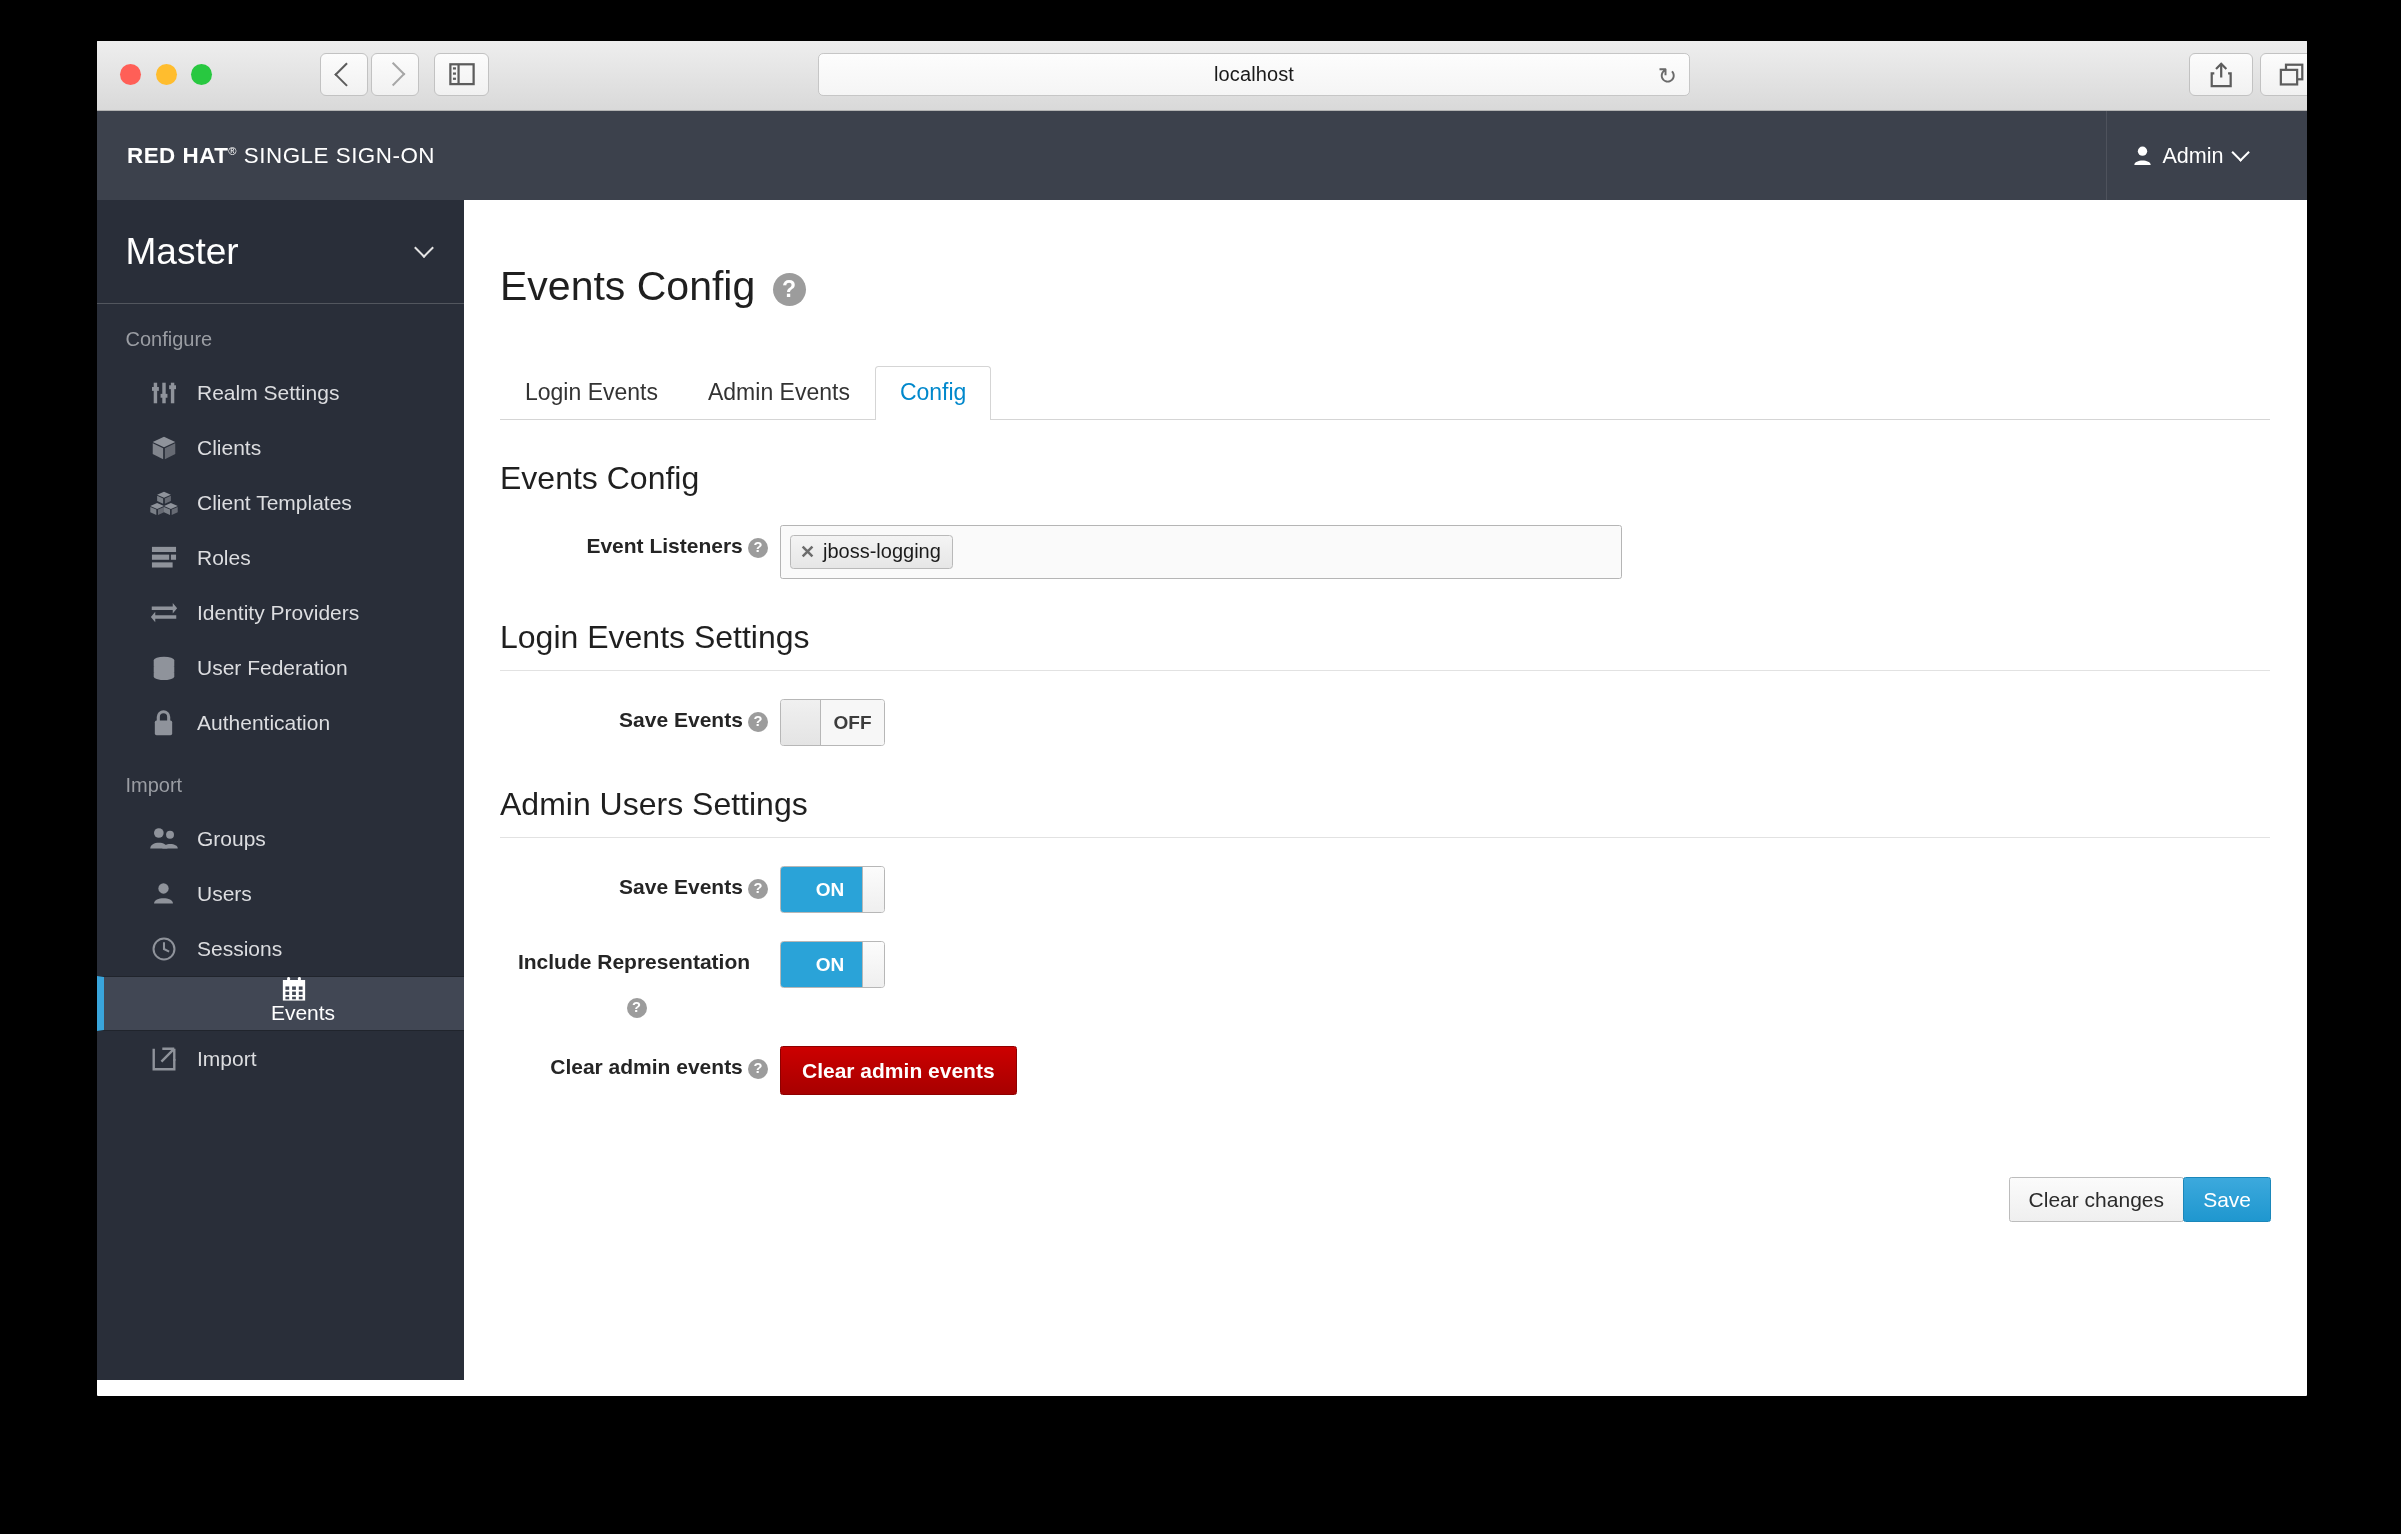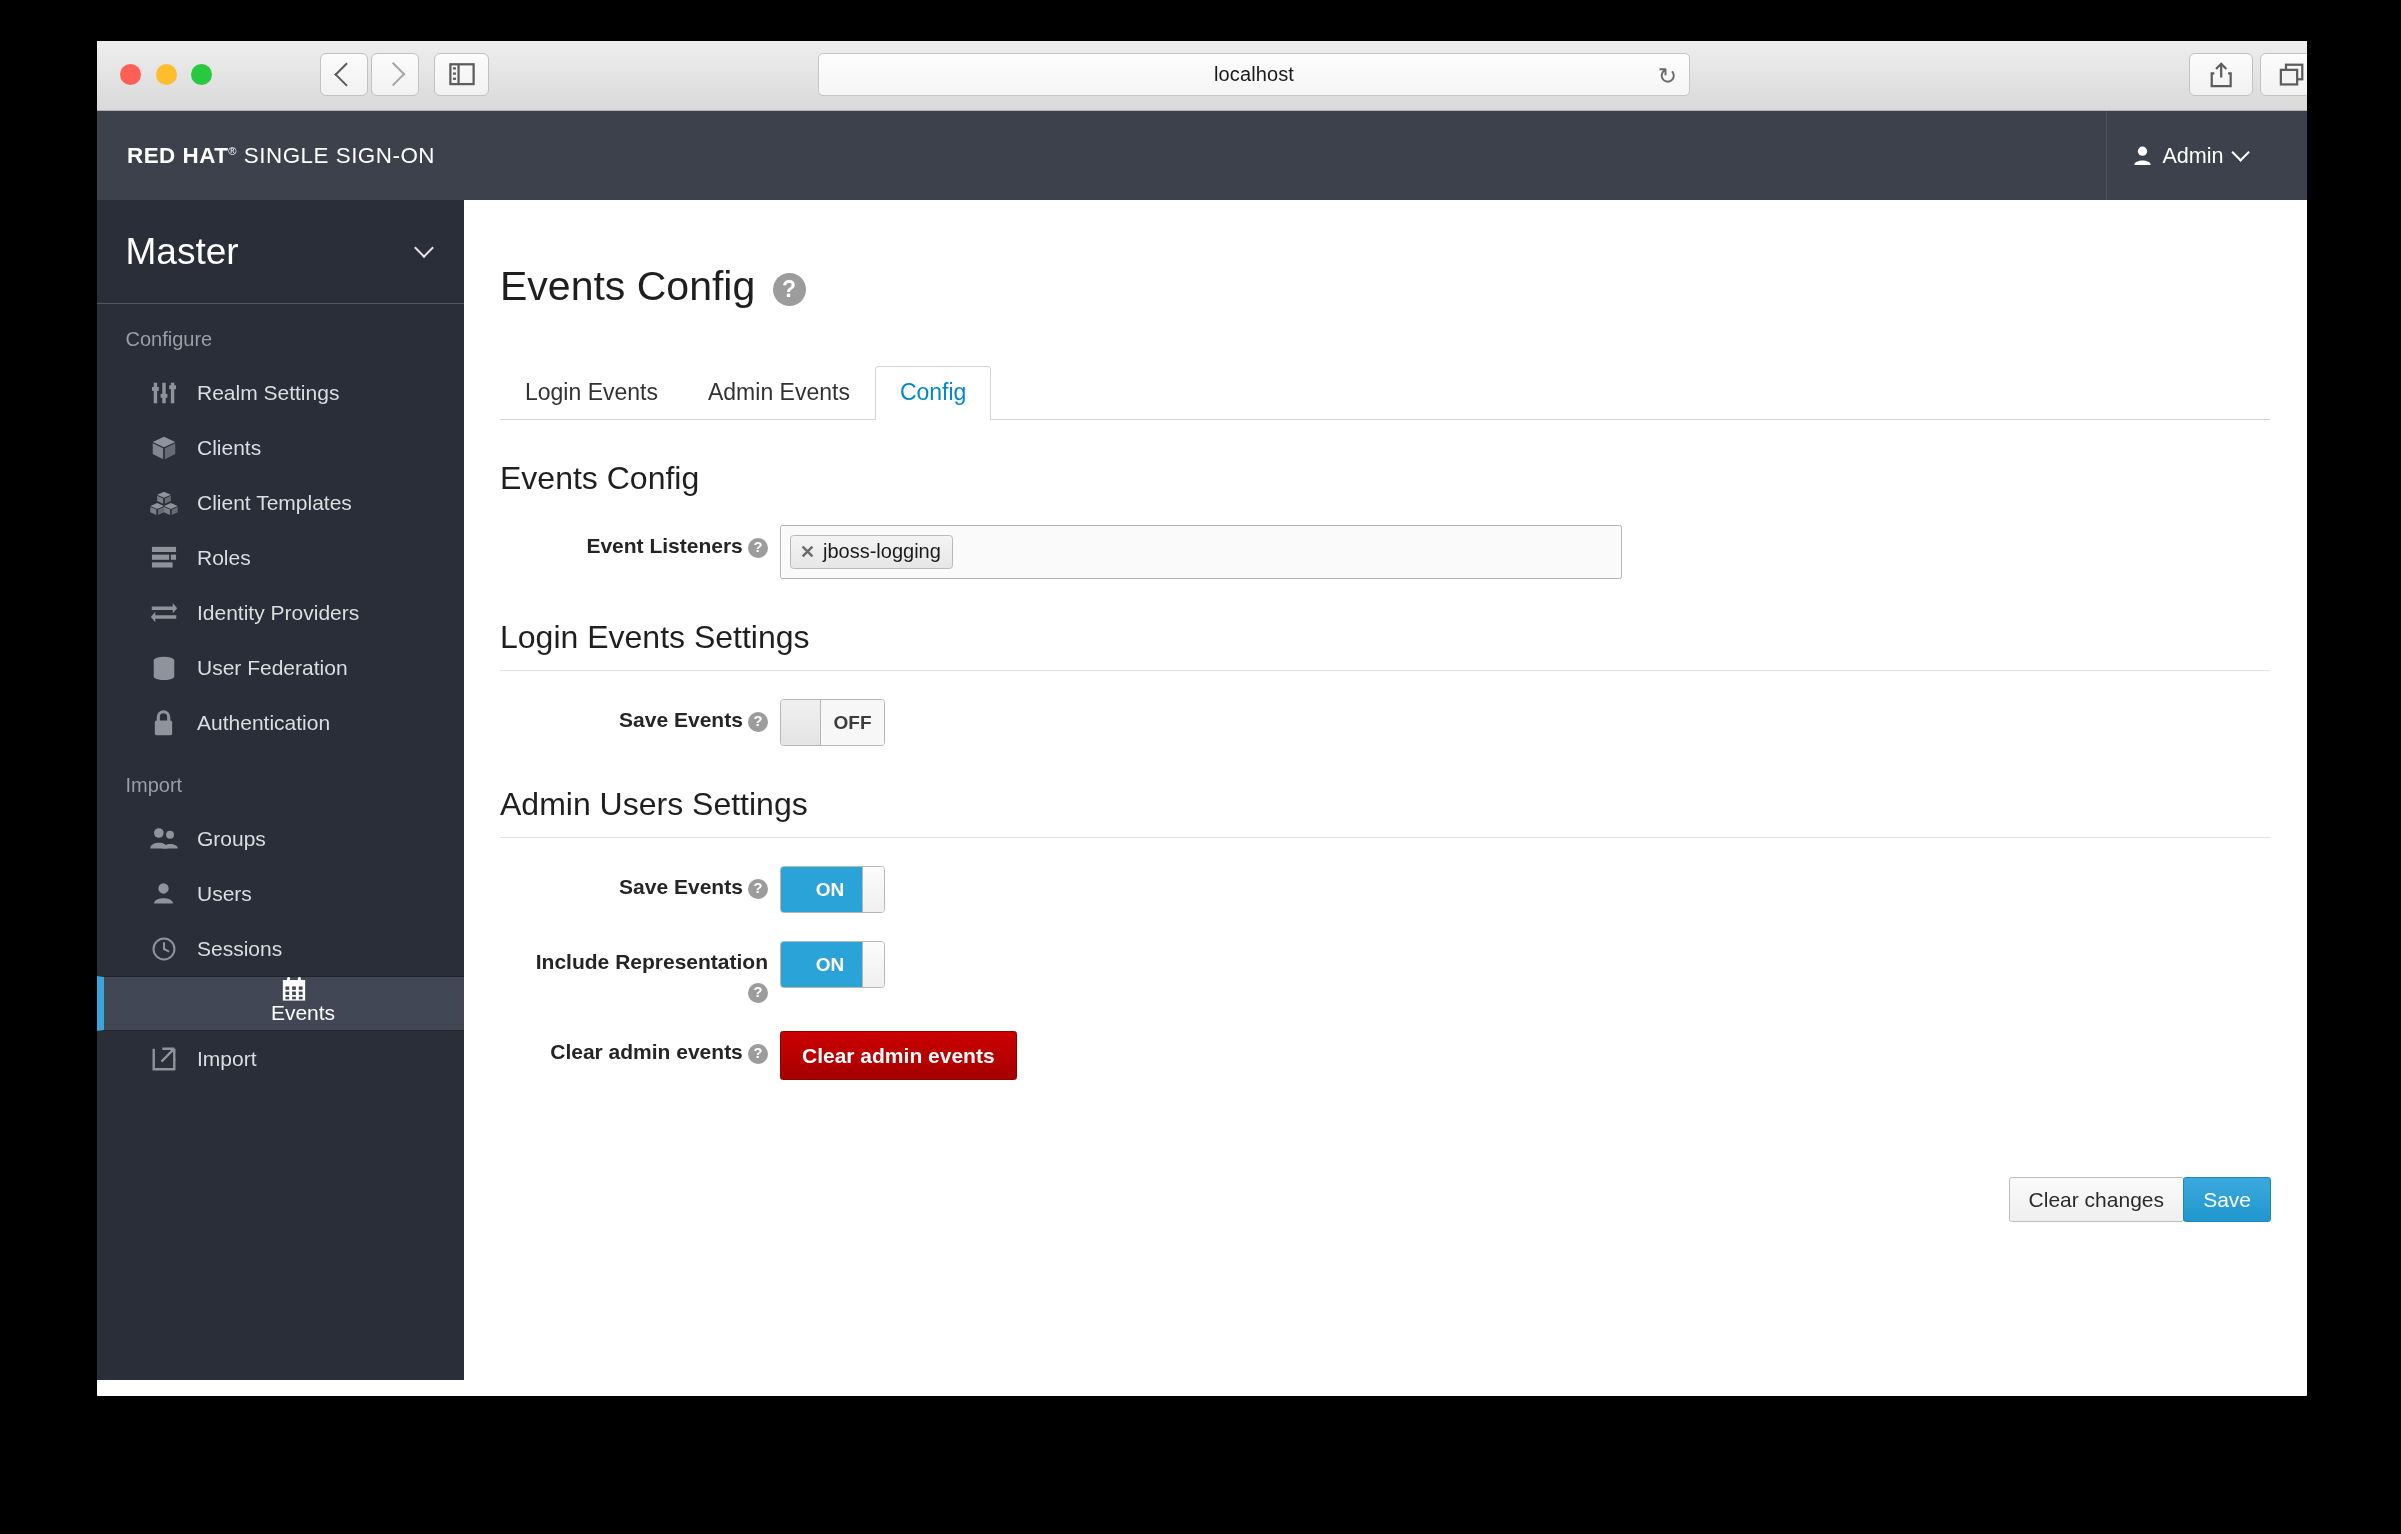--- a/index.html
+++ b/index.html
@@ -289,21 +289,21 @@
     font-size: 21px;
     color: #252525;
     font-weight: bold;
     padding-right: 12px;
     padding-top: 7px;
     flex: none;
     line-height: 1.35;
   }
   .form-label .help-small { margin-left: 5.2px; }
   .form-label.wrap-help {
-    display:flex; flex-direction:column; align-items:flex-end; gap:7px;
+    display:flex; flex-direction:column; align-items:center; gap:22px;
   }
 
   #event-listeners-input {
     width: 842px;
     min-height: 54px;
     background: #fafafa;
     border: 0.9px solid #b5b5b5;
     border-radius: 2.6px;
     box-sizing: border-box;
     padding: 7.8px 8.6px;

